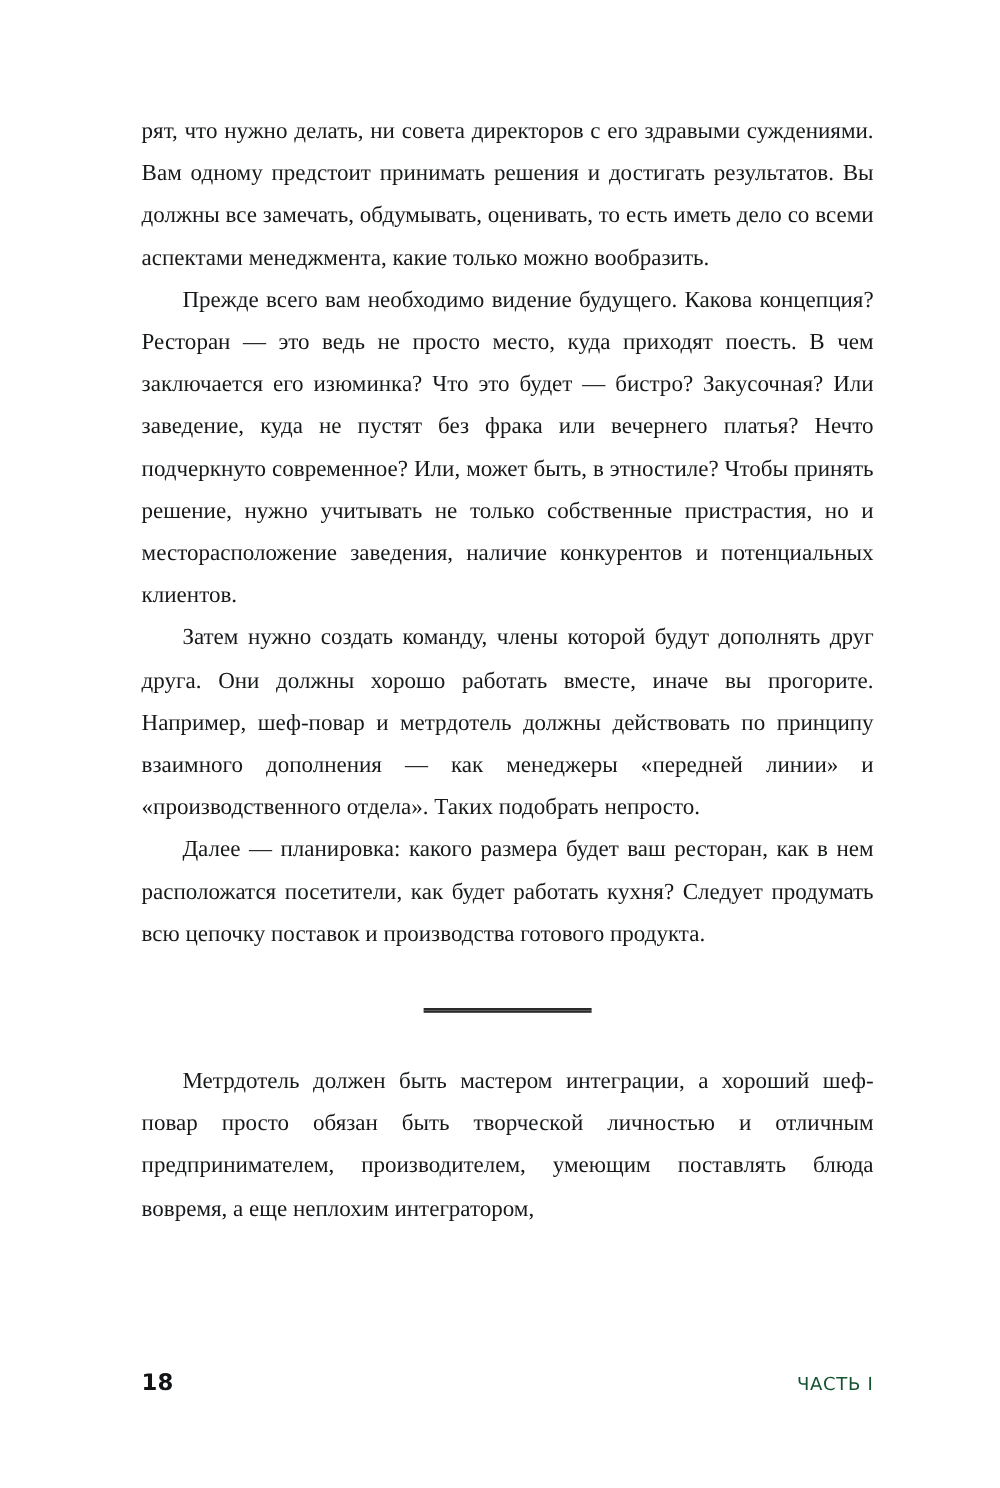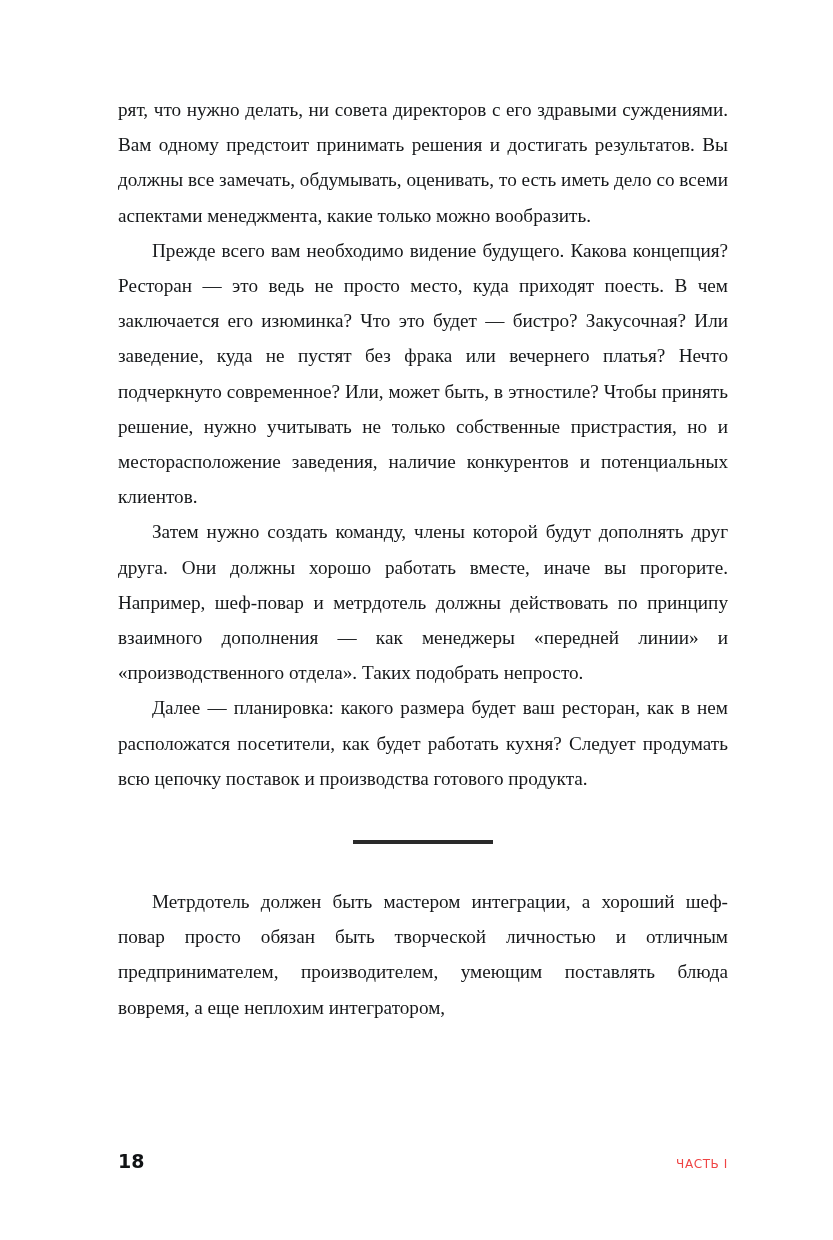--- a/index.html
+++ b/index.html
@@ -58,36 +58,36 @@
     margin: 26px 0 24px 0;
     letter-spacing: -0.2px;
   }
   .after-quote {
     margin-top: 40px;
   }
   .footer {
     position: absolute;
     left: 118px;
     right: 105px;
-    bottom: 68px;
+    bottom: 77px;
     display: flex;
     align-items: baseline;
     justify-content: space-between;
   }
   .folio {
     font-family: "DejaVu Sans", sans-serif;
     font-weight: 700;
     font-size: 19px;
     color: #111315;
   }
   .running-head {
     font-family: "DejaVu Sans", sans-serif;
-    font-size: 12px;
+    font-size: 15px;
     letter-spacing: 0.6px;
-    color: #ef4444;
+    color: #14532d;
   }
 </style>
 </head>
 <body>
 
 <div class="page">
 
   <div class="body-text">
     <p>рят, что нужно делать, ни совета директоров с его здравыми суждениями. Вам одному предстоит принимать решения и достигать результатов. Вы должны все замечать, обдумывать, оценивать, то есть иметь дело со всеми аспектами менеджмента, какие только можно вообразить.</p>
     <p class="indent">Прежде всего вам необходимо видение будущего. Какова концепция? Ресторан — это ведь не просто место, куда приходят поесть. В чем заключается его изюминка? Что это будет — бистро? Закусочная? Или заведение, куда не пустят без фрака или вечернего платья? Нечто подчеркнуто современное? Или, может быть, в этностиле? Чтобы принять решение, нужно учитывать не только собственные пристрастия, но и месторасположение заведения, наличие конкурентов и потенциальных клиентов.</p>

